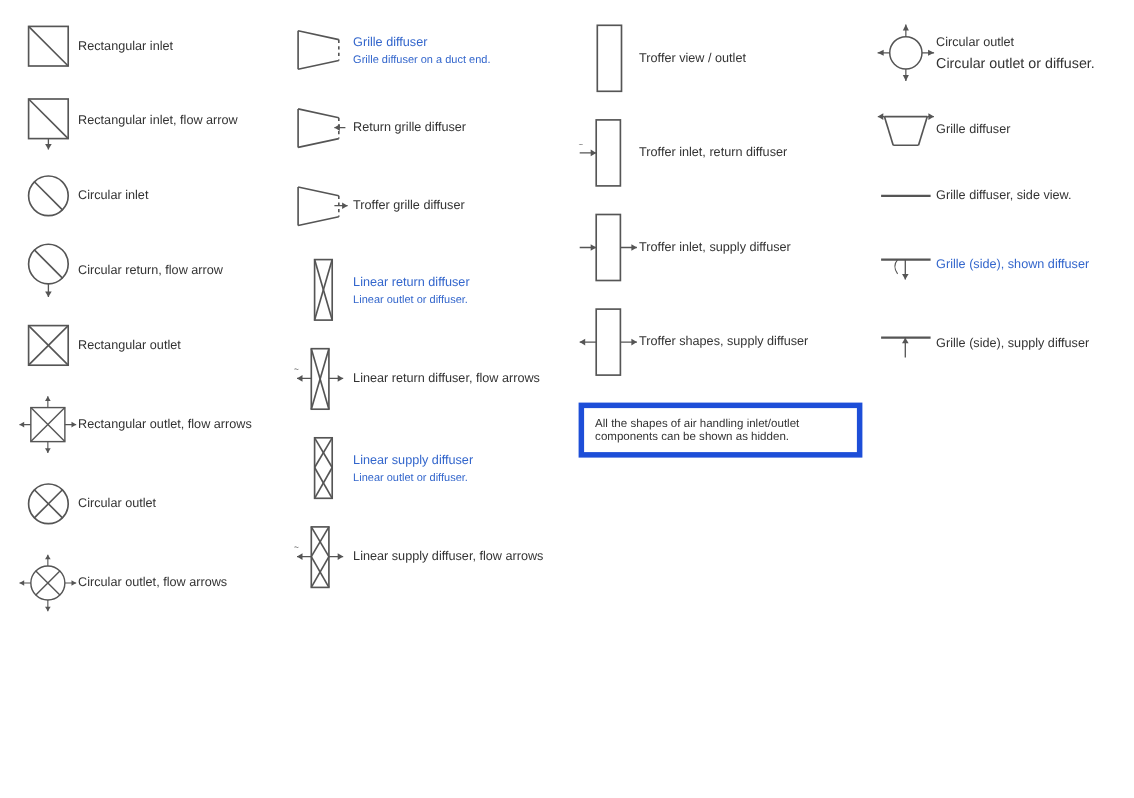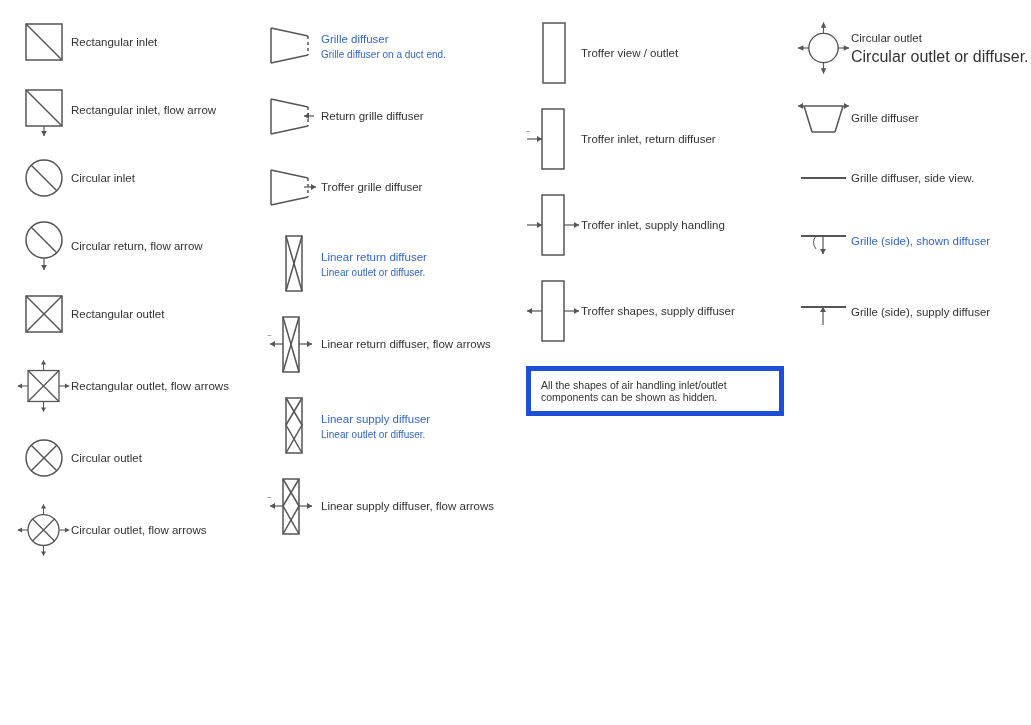--- a/index.html
+++ b/index.html
@@ -301,21 +301,21 @@
       <div class="symbol">
         <svg width="55" height="70" viewBox="0 0 55 70">
           <rect x="16" y="5" width="22" height="60" fill="none" stroke="#555" stroke-width="1.5"></rect>
 
           <line x1="1" y1="35" x2="16" y2="35" stroke="#555" stroke-width="1.2"></line>
           <polygon points="16,35 11,32 11,38" fill="#555"></polygon>
           <line x1="38" y1="35" x2="53" y2="35" stroke="#555" stroke-width="1.2"></line>
           <polygon points="53,35 48,32 48,38" fill="#555"></polygon>
         </svg>
       </div>
-      <div class="label">Troffer inlet, supply handling</div>
+      <div class="label">Troffer inlet, supply diffuser</div>
     </div>
 
 
     <div class="item">
       <div class="symbol">
         <svg width="55" height="70" viewBox="0 0 55 70">
           <rect x="16" y="5" width="22" height="60" fill="none" stroke="#555" stroke-width="1.5"></rect>
 
           <line x1="16" y1="35" x2="1" y2="35" stroke="#555" stroke-width="1.2"></line>
           <polygon points="1,35 6,32 6,38" fill="#555"></polygon>
@@ -343,21 +343,21 @@
           <line x1="30" y1="46" x2="30" y2="58" stroke="#555" stroke-width="1.2"></line>
           <polygon points="30,58 27,52 33,52" fill="#555"></polygon>
           <line x1="14" y1="30" x2="2" y2="30" stroke="#555" stroke-width="1.2"></line>
           <polygon points="2,30 8,27 8,33" fill="#555"></polygon>
           <line x1="46" y1="30" x2="58" y2="30" stroke="#555" stroke-width="1.2"></line>
           <polygon points="58,30 52,27 52,33" fill="#555"></polygon>
         </svg>
       </div>
       <div class="item-col">
         <div class="label" style="font-weight:normal;">Circular outlet</div>
-        <div class="sublabel" style="color:#333; font-size:16px;">Circular outlet or diffuser.</div>
+        <div class="sublabel" style="color:#333; font-size:13px;">Circular outlet or diffuser.</div>
       </div>
     </div>
 
     <div class="item">
       <div class="symbol">
         <svg width="55" height="48" viewBox="0 0 55 48">
 
           <line x1="8" y1="12" x2="47" y2="12" stroke="#555" stroke-width="1.5"></line>
           <line x1="8" y1="12" x2="16" y2="38" stroke="#555" stroke-width="1.5"></line>
           <line x1="47" y1="12" x2="39" y2="38" stroke="#555" stroke-width="1.5"></line>

